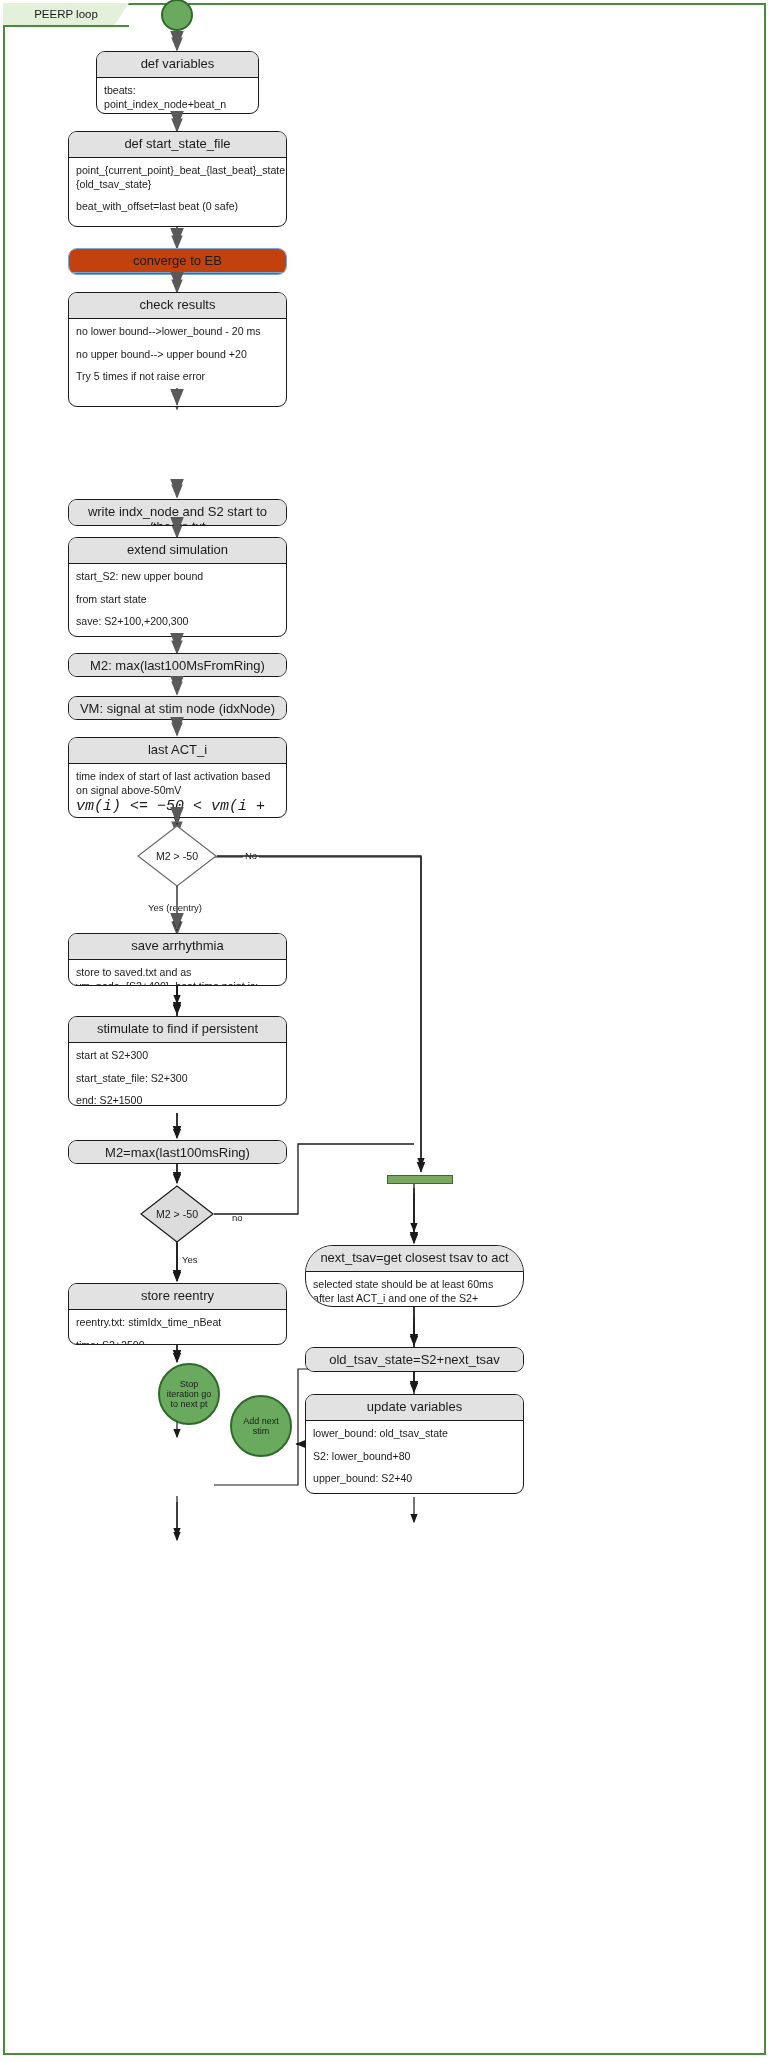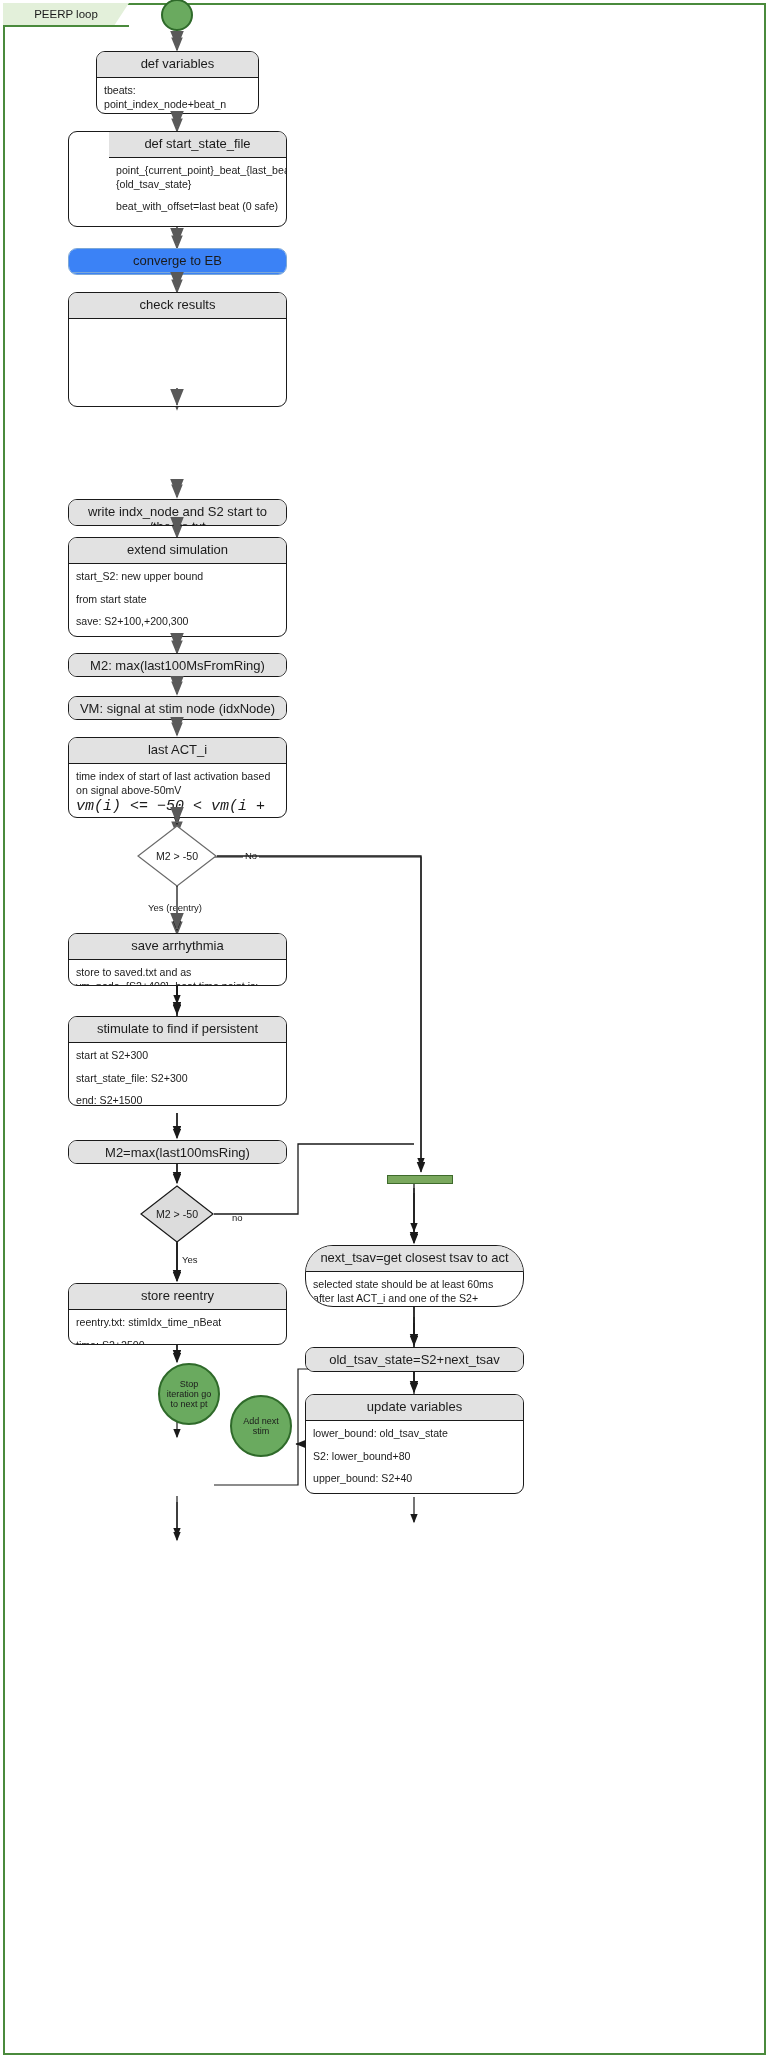--- a/index.html
+++ b/index.html
@@ -67,21 +67,21 @@
     font-size:15px;
     margin-top:0;
   }
 
   
   .node.blue{
     background:#dce9f7;
     border:1px solid #7ba7d7;
   }
   .node.blue .title{
-    background:#3b82f6;
+    background:#c2410c;
     border-bottom:none;
     color:#1b1b1b;
   }
   .node.blue:after{
     content:"";position:absolute;left:3px;right:3px;bottom:1px;height:1px;background:#7ba7d7;
   }
 
   
   .diamond{
     position:absolute;
@@ -242,34 +242,39 @@
   <div class="terminal start" style="left:161px;top:-1px;width:32px;height:32px;"></div>
 
   <div class="node" style="left:96px;top:51px;width:163px;height:63px;">
     <div class="title">def variables</div>
     <div class="body">
       <div class="line">tbeats: point_index_node+beat_n</div>
 
     </div>
   </div>
 
-  <div class="node" style="left:68px;top:131px;width:219px;height:96px;padding-left:40px;">
+  <div class="node" style="left:68px;top:131px;width:219px;height:96px;">
     <div class="title">def start_state_file</div>
     <div class="body">
       <div class="line">point_{current_point}_beat_{last_beat}_state.{old_tsav_state}</div>
       <div class="line">beat_with_offset=last beat (0 safe)</div>
     </div>
   </div>
 
   <div class="node blue simple" style="left:68px;top:248px;width:219px;height:27px;">
     <div class="title">converge to EB</div>
   </div>
 
   <div class="node" style="left:68px;top:292px;width:219px;height:115px;">
     <div class="title">check results</div>
+    <div class="body">
+      <div class="line">no lower bound--&gt;lower_bound - 20 ms</div>
+      <div class="line">no upper bound--&gt; upper bound +20</div>
+      <div class="line">Try 5 times if not raise error</div>
+    </div>
   </div>
 
 
   <div class="node simple" style="left:68px;top:499px;width:219px;height:27px;">
     <div class="title">write indx_node and S2 start to /tbeats.txt</div>
   </div>
 
   <div class="node" style="left:68px;top:537px;width:219px;height:100px;">
     <div class="title">extend simulation</div>
     <div class="body">

